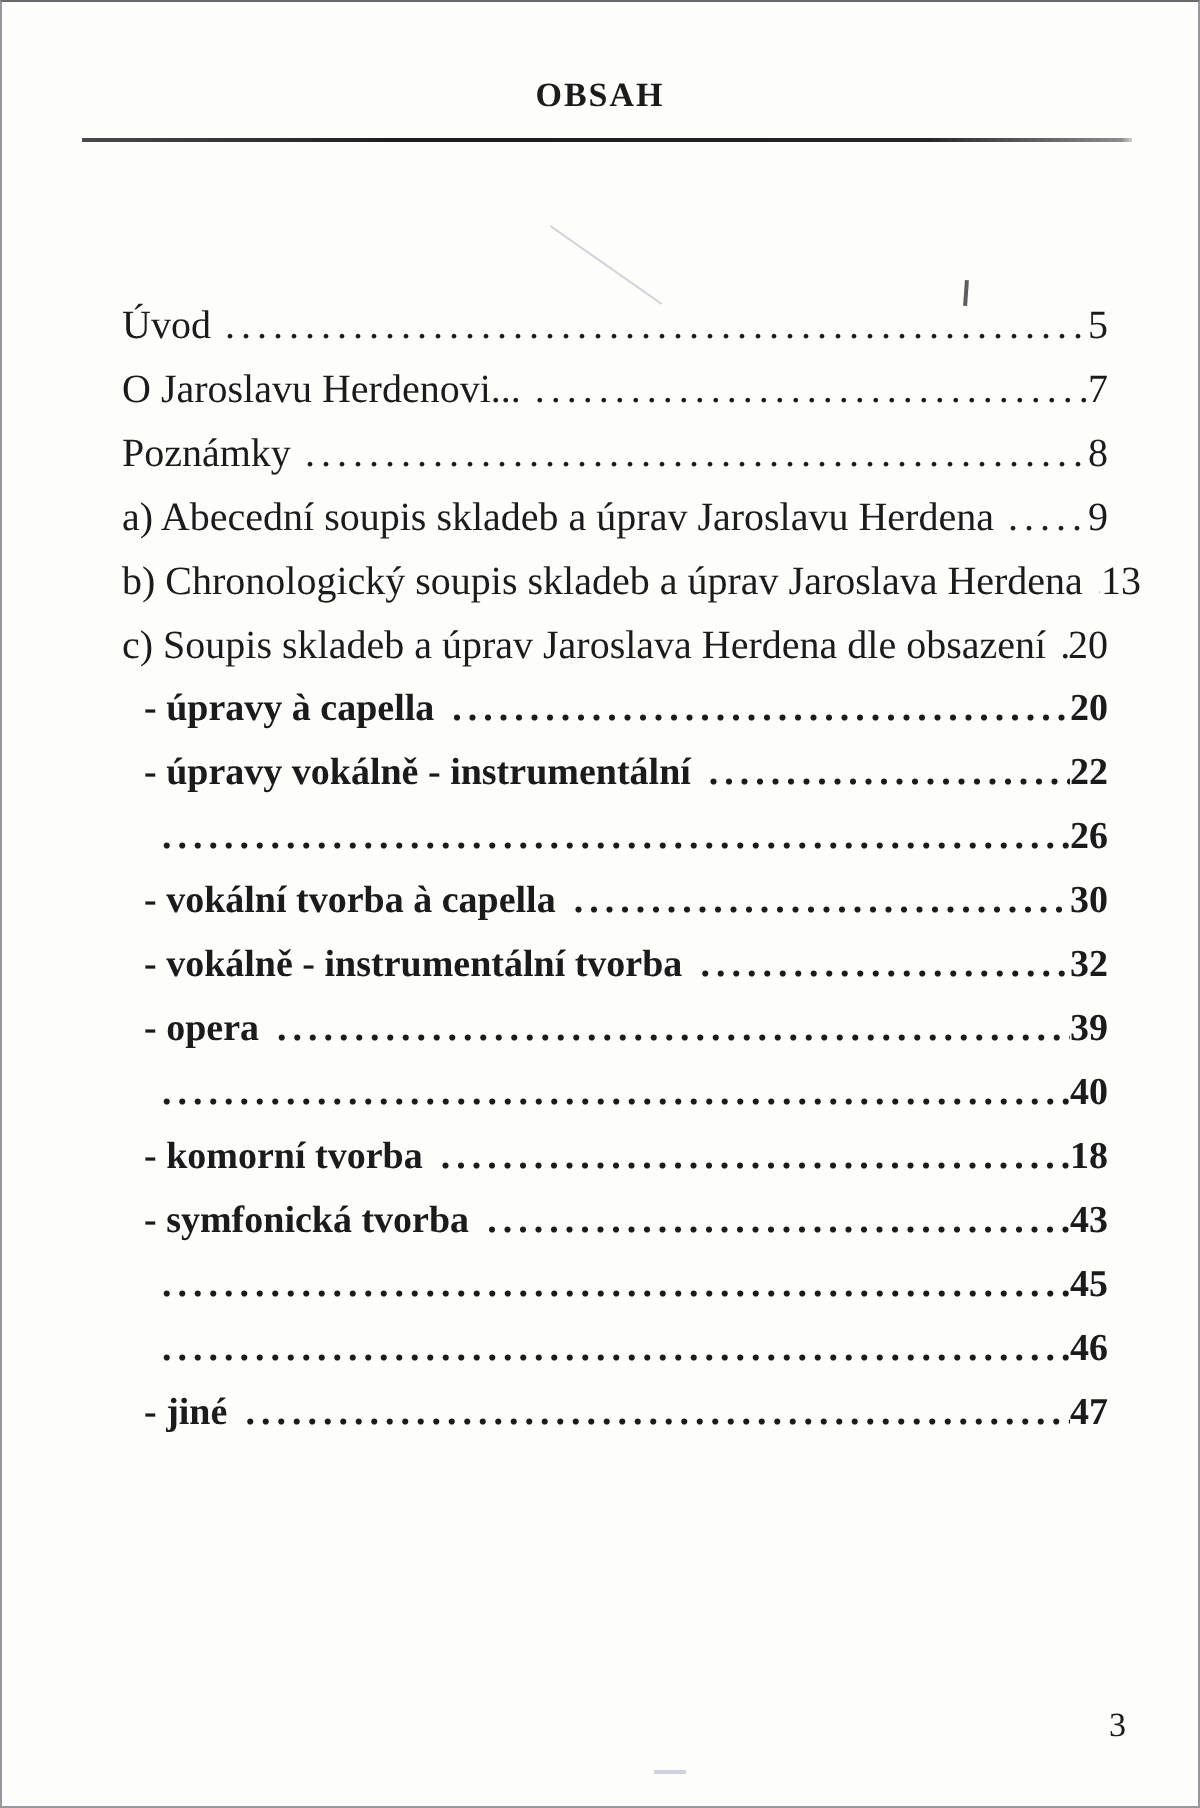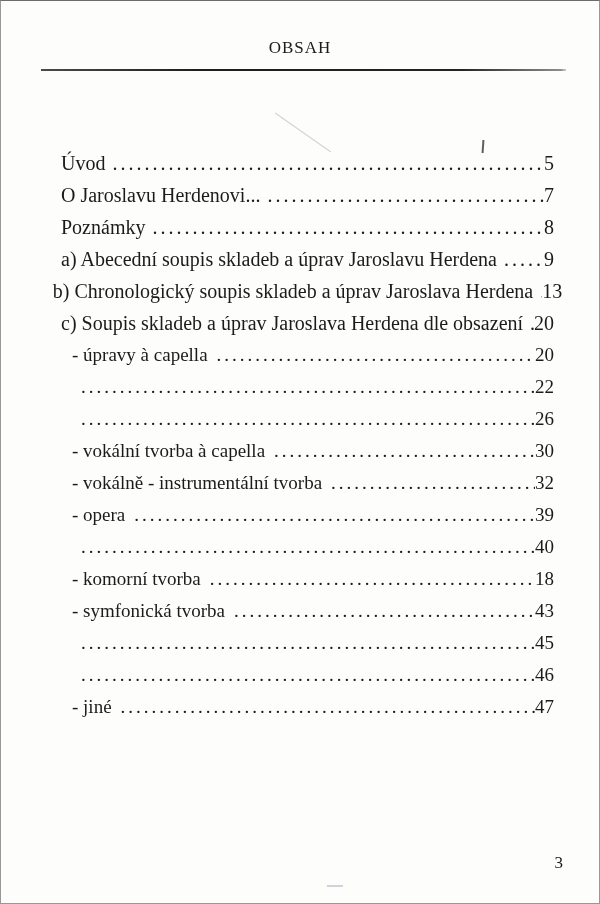--- a/index.html
+++ b/index.html
@@ -12,44 +12,43 @@
     border-top-color:#6a6b6e;
     font-family:"Liberation Serif","DejaVu Serif",serif;
     color:var(--ink,#1b1b1b);
     overflow:hidden;
   }
   .header-title{
     margin:0;
     padding-top:36px;
     text-align:center;
     font-size:17px;
-    font-weight:normal;
+    font-weight:bold;
     letter-spacing:1px;
     line-height:22px;
   }
   .title-rule{
     position:absolute;
     left:40px;top:68px;
     width:525px;height:2px;
     background:linear-gradient(90deg,#4a4a4c 0%,#1e1e20 30%,#242426 80%,#8d8d90 99%,#cfcfcf 100%);
   }
   .toc{
     position:absolute;
     left:60px;right:45px;top:146px;
   }
   .toc-row{
     display:flex;
     align-items:baseline;
     height:32px;
     font-size:20px;
     line-height:32px;
     white-space:nowrap;
-    justify-content:center;
-  }
-  .toc-row.sub{padding-left:11px;font-size:19px;}
+  }
+  .toc-row.sub{padding-left:11px;font-size:19px;font-weight:bold;}
   .toc-label{flex:0 0 auto;}
   .toc-dots{
     flex:1 1 auto;
     overflow:hidden;
     white-space:nowrap;
     letter-spacing:3px;
     padding-left:7px;
     padding-right:2px;
     min-width:0;
   }
@@ -128,20 +127,21 @@
     <span class="toc-page">20</span>
   </div>
 
   <div class="toc-row sub">
     <span class="toc-label">- úpravy à capella</span>
     <span class="toc-dots">......................................................................................................................................................</span>
     <span class="toc-page">20</span>
   </div>
 
   <div class="toc-row sub">
+    <span class="toc-label">- úpravy vokálně - instrumentální</span>
     <span class="toc-dots">......................................................................................................................................................</span>
     <span class="toc-page">22</span>
   </div>
 
   <div class="toc-row sub">
     <span class="toc-dots">......................................................................................................................................................</span>
     <span class="toc-page">26</span>
   </div>
 
   <div class="toc-row sub">

